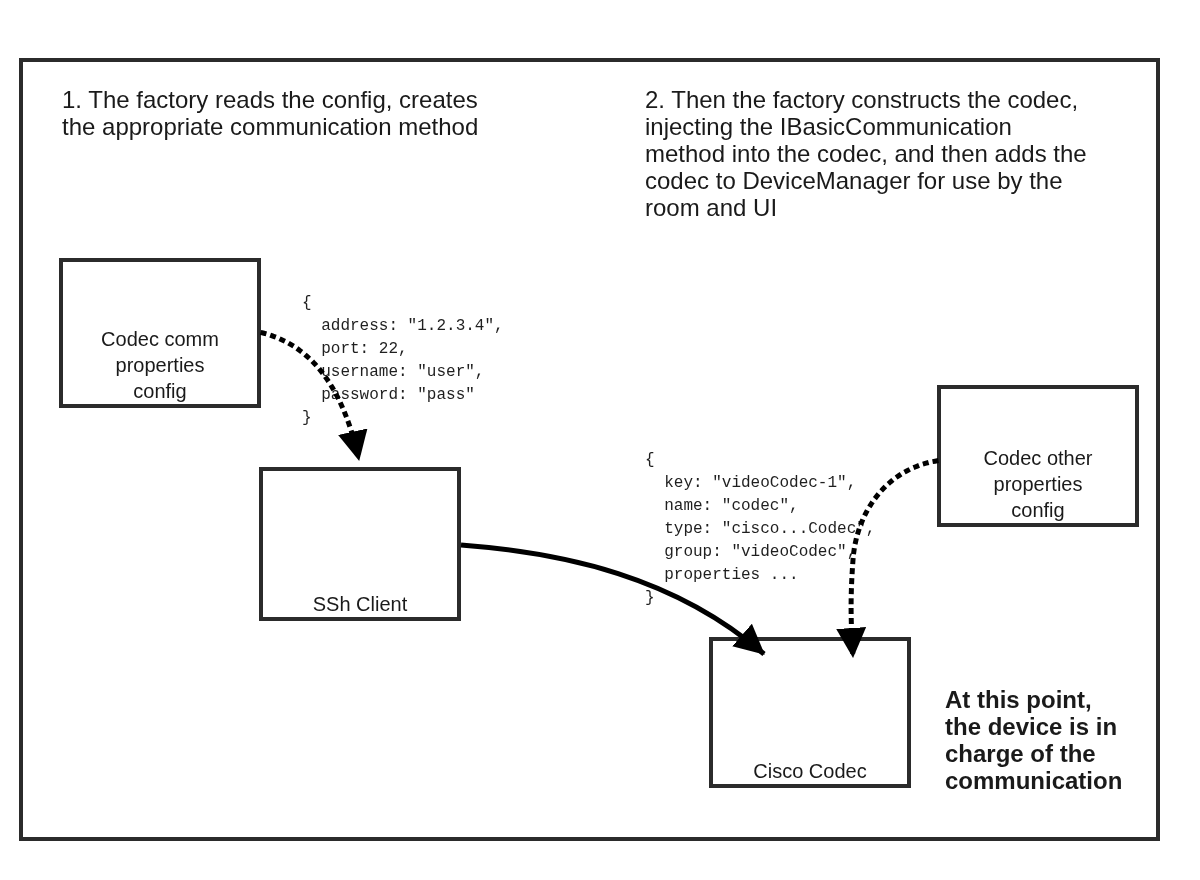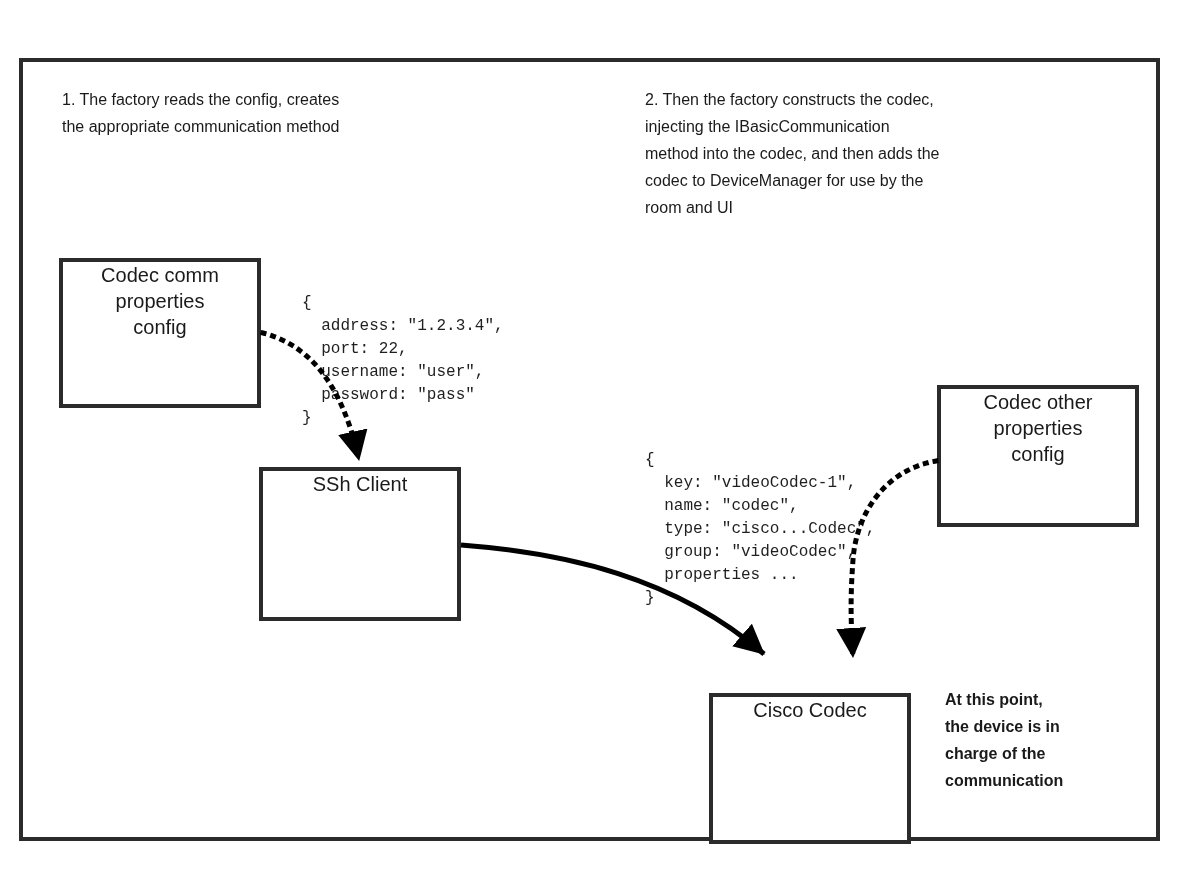--- a/index.html
+++ b/index.html
@@ -5,26 +5,26 @@
   html,body{margin:0;padding:0;background:#ffffff;}
   .stage{
     position:relative;width:1200px;height:880px;background:#ffffff;
     font-family:"Liberation Sans",sans-serif;color:#1a1a1a;overflow:hidden;
   }
   .frame{
     position:absolute;left:19px;top:58px;width:1141px;height:783px;
     border:4px solid #2b2b2b;box-sizing:border-box;background:transparent;
   }
   .note{
-    position:absolute;font-size:16px;line-height:27px;color:#1a1a1a;
+    position:absolute;font-size:24px;line-height:27px;color:#1a1a1a;
     white-space:pre-line;
   }
   .box{
     position:absolute;width:202px;height:150px;border:4px solid #2b2b2b;
-    box-sizing:border-box;background:#ffffff;display:flex;align-items:flex-start;
+    box-sizing:border-box;background:#ffffff;display:flex;align-items:flex-end;
     justify-content:center;text-align:center;font-size:20px;line-height:26px;
     white-space:pre-line;z-index:2;
   }
   .code{
     position:absolute;font-family:"Liberation Mono","DejaVu Sans Mono",monospace;
     font-size:16px;line-height:23px;white-space:pre;color:#1f1f1f;z-index:1;
   }
   svg.arrows{position:absolute;left:0;top:0;z-index:3;pointer-events:none;}
   .arrow-dotted{fill:none;stroke:#000000;stroke-width:5;stroke-dasharray:1 9;stroke-linecap:square;}
   .arrow-solid{fill:none;stroke:#000000;stroke-width:5;}
@@ -74,21 +74,21 @@
   <div class="box" style="left:259px;top:467px;height:154px;">
     <span>SSh Client</span>
   </div>
 
   <div class="box" style="left:937px;top:385px;height:142px;">
     <span>Codec other
 properties
 config</span>
   </div>
 
-  <div class="box" style="left:709px;top:693px;height:151px;">
+  <div class="box" style="left:709px;top:637px;height:151px;">
     <span>Cisco Codec</span>
   </div>
 
   <svg class="arrows" width="1200" height="880" viewBox="0 0 1200 880">
     <defs>
       <marker id="ah" viewBox="0 0 30 30" refX="29" refY="15" markerWidth="30" markerHeight="30" orient="auto" markerUnits="userSpaceOnUse">
         <path d="M0,0 L30,15 L0,30 Z" fill="#000000"></path>
       </marker>
     </defs>
     <path class="arrow-dotted" d="M263,333 C305,344 341,378 359,460" marker-end="url(#ah)"></path>

